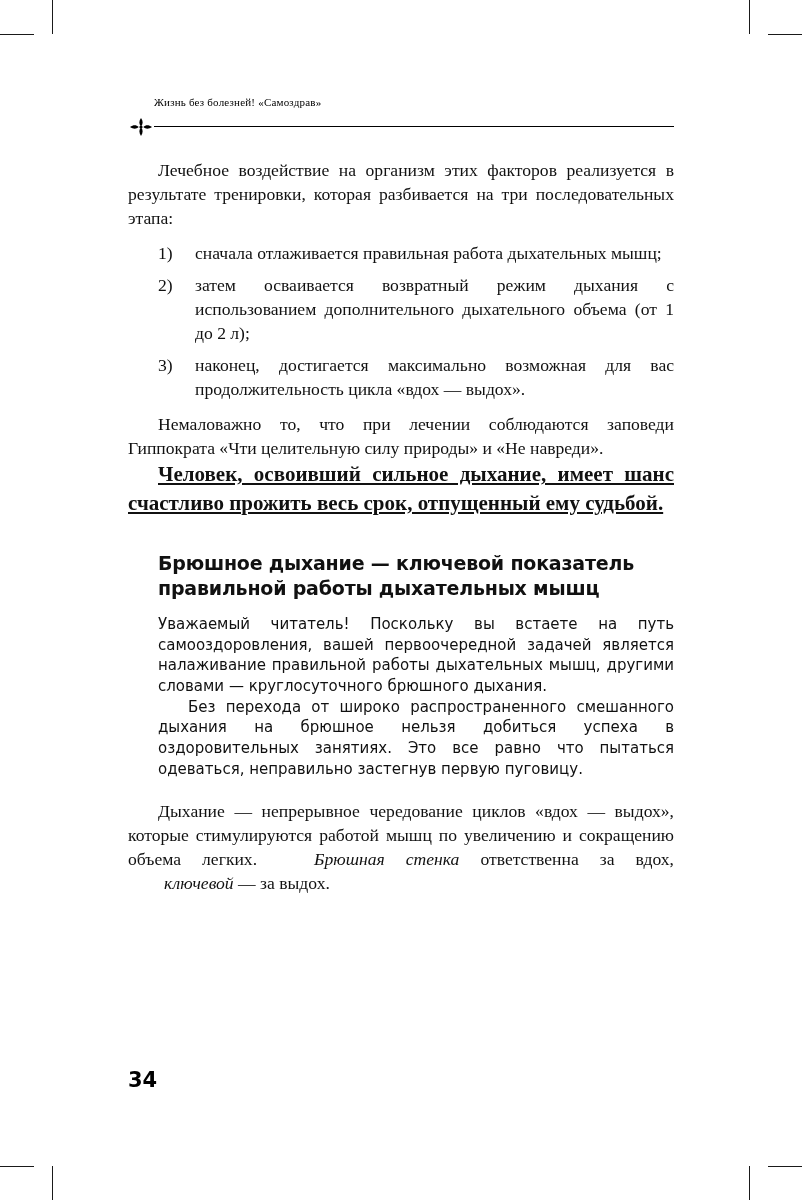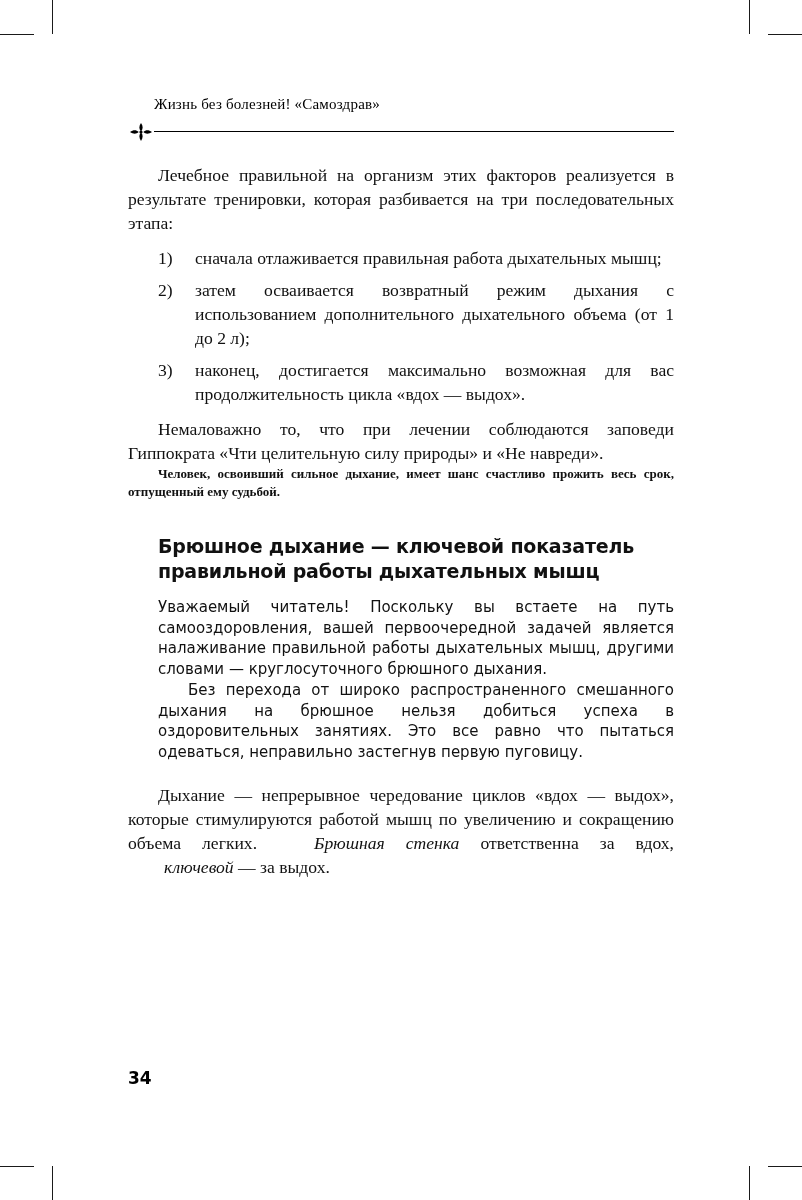--- a/index.html
+++ b/index.html
@@ -29,21 +29,21 @@
   .content {
     position: absolute;
     left: 128px;
     top: 96px;
     width: 546px;
   }
 
   
   .runhead {
     font-family: "Liberation Serif", serif;
-    font-size: 15px;
+    font-size: 11px;
     letter-spacing: 0.2px;
     color: #000;
     margin: 0 0 8px 26px;
   }
   .rule-wrap {
     position: relative;
     height: 22px;
     margin-bottom: 20px;
   }
   .rule {
@@ -90,25 +90,26 @@
     position: absolute;
     left: 0;
     top: 0;
     width: 30px;
     text-align: left;
   }
   ol.steps li:last-child { margin-bottom: 0; }
 
   p.lead-bold {
     margin: 0;
-    font-size: 13px;
+    font-size: 21px;
     line-height: 1.365;
     text-align: justify;
     text-indent: 30px;
     font-weight: bold;
+    text-decoration: underline;
   }
 
   h2.section {
     font-family: "DejaVu Sans", sans-serif;
     font-weight: bold;
     font-size: 19px;
     line-height: 1.28;
     margin: 34px 0 14px 30px;
     letter-spacing: -0.2px;
   }
@@ -127,21 +128,21 @@
   .gap-after { margin-bottom: 20px; }
 
   em.it { font-style: italic; margin-left: 36px; }
 
   .folio {
     position: absolute;
     left: 128px;
     top: 1068px;
     font-family: "DejaVu Sans", sans-serif;
     font-weight: bold;
-    font-size: 17px;
+    font-size: 21px;
     color: #000;
   }
 </style>
 </head>
 <body>
 
 <div class="page">
 
   <div class="crop v" style="left:52px; top:0;"></div>
   <div class="crop v" style="left:749px; top:0;"></div>
@@ -164,21 +165,21 @@
             <path d="M13 20 C10.8 16.7 10.8 14.0 13 11.6 C15.2 14.0 15.2 16.7 13 20 Z"></path>
             <path d="M2 11 C5.4 8.8 8.2 8.8 10.7 11 C8.2 13.2 5.4 13.2 2 11 Z"></path>
             <path d="M24 11 C20.6 13.2 17.8 13.2 15.3 11 C17.8 8.8 20.6 8.8 24 11 Z"></path>
             <circle cx="13" cy="11" r="1.6"></circle>
           </g>
         </svg>
       </div>
       <div class="rule"></div>
     </div>
 
-    <p class="body indent">Лечебное правильной на организм этих факторов реализуется в результате тренировки, которая разбивается на три последовательных этапа:</p>
+    <p class="body indent">Лечебное воздействие на организм этих факторов реализуется в результате тренировки, которая разбивается на три последовательных этапа:</p>
 
     <ol class="steps">
       <li>
         <span class="num">1)</span>
         <span>сначала отлаживается правильная работа дыхательных мышц;</span>
       </li>
       <li>
         <span class="num">2)</span>
         <span>затем осваивается возвратный режим дыхания с использованием дополнительного дыхательного объема (от 1 до 2 л);</span>
       </li>

